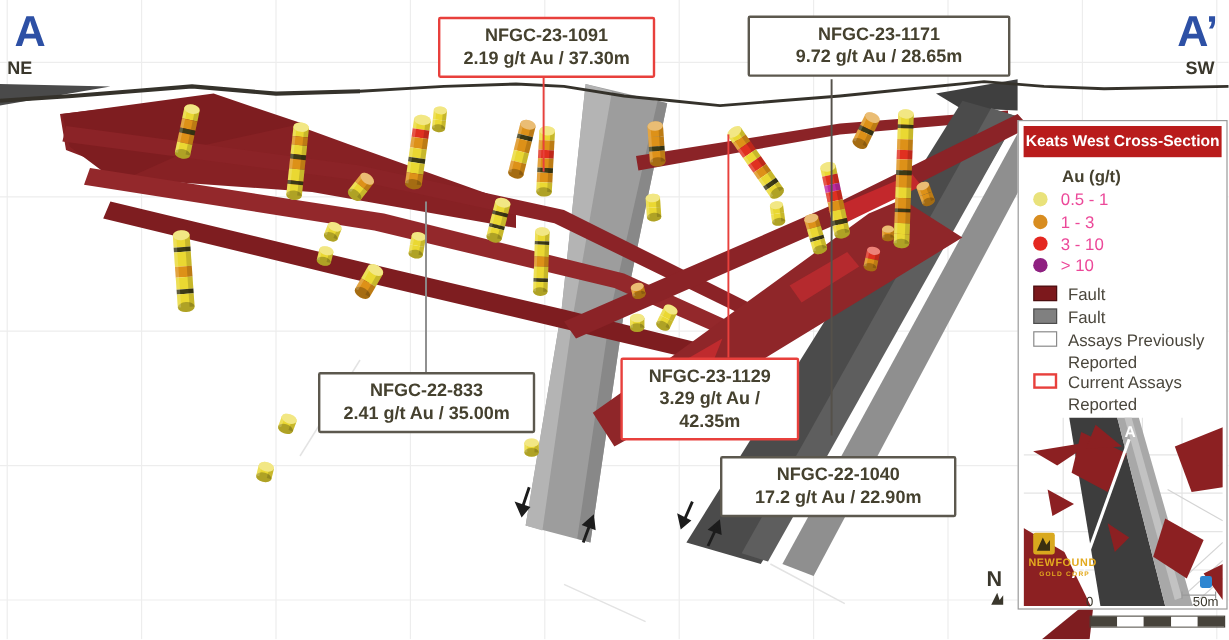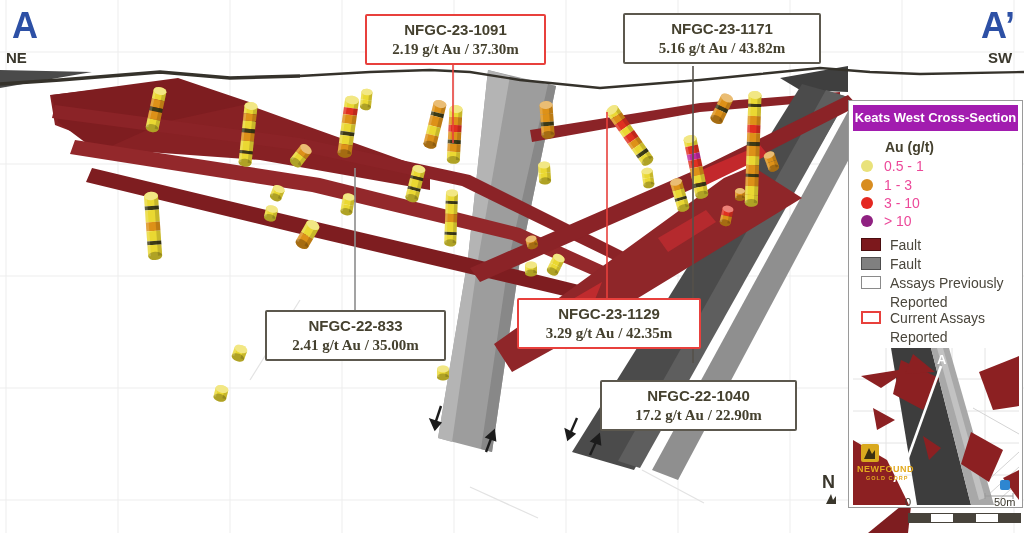--- a/index.html
+++ b/index.html
@@ -10,26 +10,26 @@
 
   
   .sec-letter{position:absolute;font-weight:700;font-size:36px;color:#2d50a5;line-height:1;}
   .sec-dir{position:absolute;font-weight:700;font-size:15px;color:#3a372c;line-height:1;}
 
   
   .callout{position:absolute;background:#fff;border:2px solid #5c584e;border-radius:2px;
            text-align:center;padding:4px 6px;box-sizing:border-box;color:#45412f;}
   .callout.current{border-color:#e8403c;}
   .c-id{font-weight:700;font-size:15px;line-height:1.32;}
-  .c-assay{font-weight:700;font-size:15px;line-height:1.25;font-family:Liberation Serif, serif;}
+  .c-assay{font-weight:700;font-size:15px;line-height:1.25;}
 
   
   .legend{position:absolute;left:848px;top:100px;width:175px;height:408px;background:#fff;
           border:1px solid #9a9a9a;box-sizing:border-box;}
-  .legend-header{position:absolute;left:4px;top:4px;right:4px;height:26px;background:#a21caf;
+  .legend-header{position:absolute;left:4px;top:4px;right:4px;height:26px;background:#b91c1c;
           color:#fff;font-size:13px;font-weight:700;text-align:center;line-height:26px;}
   .au-title{position:absolute;left:36px;top:38px;font-size:14px;font-weight:700;color:#45412f;}
   .au-row{position:absolute;left:12px;height:18px;display:flex;align-items:center;}
   .au-dot{width:12px;height:12px;border-radius:50%;margin-right:11px;flex:0 0 auto;}
   .au-label{font-size:14px;color:#ec4899;}
   .lg-item{position:absolute;left:12px;display:flex;align-items:flex-start;}
   .lg-swatch{width:20px;height:13px;margin-right:9px;flex:0 0 auto;border:1px solid rgba(0,0,0,.4);
              box-sizing:border-box;margin-top:2px;}
   .lg-swatch.outline-gray{background:#fff;border:1.5px solid #8a8a8a;}
   .lg-swatch.outline-red{background:#fff;border:2px solid #e8403c;}
@@ -504,29 +504,29 @@
 
   <div class="sec-letter" style="left:12px;top:8px">A</div>
   <div class="sec-dir" style="left:6px;top:50px">NE</div>
   <div class="sec-letter" style="left:981px;top:8px">A’</div>
   <div class="sec-dir" style="left:988px;top:50px">SW</div>
 
   <div class="callout current" style="left:365px;top:14px;width:181px">
     <div class="c-id">NFGC-23-1091</div>
     <div class="c-assay">2.19 g/t Au / 37.30m</div>
   </div>
-  <div class="callout" style="left:623px;top:13px;width:198px">
+  <div class="callout" style="left:623px;top:13px;width:219px">
     <div class="c-id">NFGC-23-1171</div>
-    <div class="c-assay">5.16 g/t Au / 43.82m</div>
+    <div class="c-assay">9.72 g/t Au / 28.65m</div>
   </div>
   <div class="callout" style="left:265px;top:310px;width:181px">
     <div class="c-id">NFGC-22-833</div>
     <div class="c-assay">2.41 g/t Au / 35.00m</div>
   </div>
-  <div class="callout current" style="left:517px;top:298px;width:184px">
+  <div class="callout current" style="left:517px;top:298px;width:149px">
     <div class="c-id">NFGC-23-1129</div>
     <div class="c-assay">3.29 g/t Au / 42.35m</div>
   </div>
   <div class="callout" style="left:600px;top:380px;width:197px">
     <div class="c-id">NFGC-22-1040</div>
     <div class="c-assay">17.2 g/t Au / 22.90m</div>
   </div>
 
   <div class="legend">
     <div class="legend-header">Keats West Cross-Section</div>

